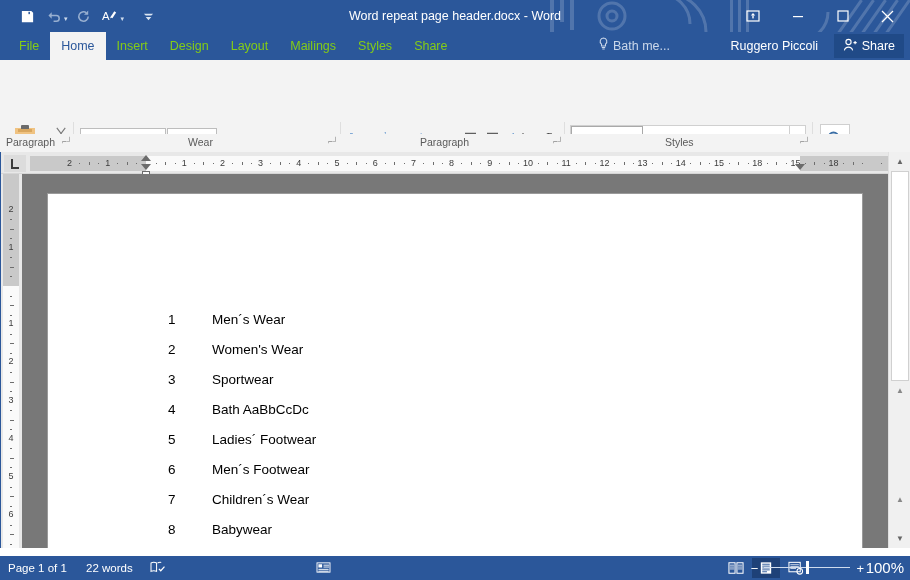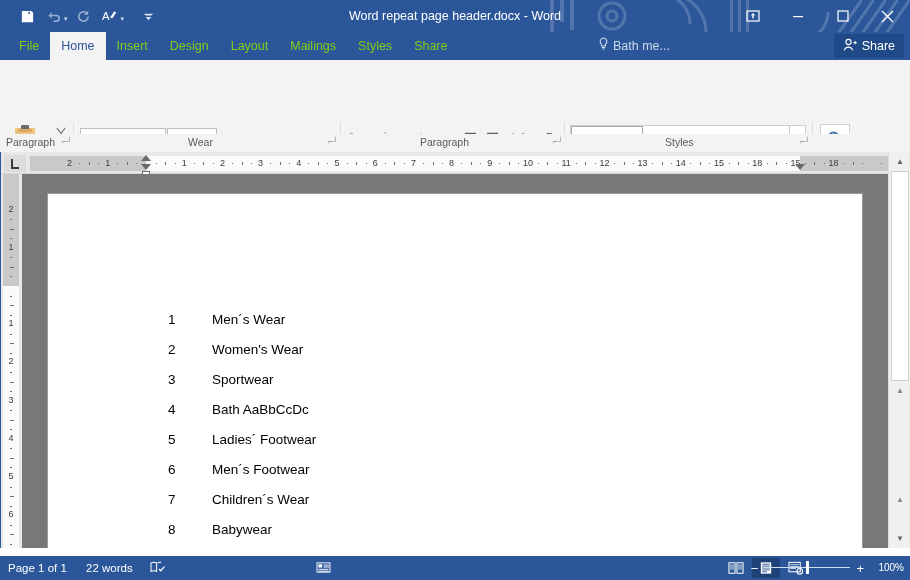--- a/index.html
+++ b/index.html
@@ -177,21 +177,21 @@
   .st-item { position:absolute; top:0; height:24px; line-height:24px; white-space:nowrap; }
   .view-btns { position:absolute; right:100px; top:2px; height:20px; display:flex; gap:2px; }
   .vb { width:28px; height:20px; display:flex; align-items:center; justify-content:center;
         font-size:13px; color:#fff; }
   .vb.on { background:#1e4178; }
   .zoomwrap { position:absolute; right:46px; top:0; height:24px; display:flex;
               align-items:center; gap:6px; }
   .zslider { position:relative; width:86px; height:24px; }
   .ztrack { position:absolute; left:0; top:11px; width:86px; height:1px; background:#cfdcee; }
   .zthumb { position:absolute; left:42px; top:5px; width:3px; height:13px; background:#fff; }
-  .zpct { position:absolute; right:6px; top:0; height:24px; line-height:24px; font-size:10px; }
+  .zpct { position:absolute; right:6px; top:0; height:24px; line-height:24px; font-size:15px; }
   .zbtn { font-size:13px; color:#fff; }
   .leftedge { position:absolute; left:0; top:152px; width:1px; height:396px; background:#2b579a; }
 </style>
 </head>
 <body>
 
 <div class="app">
 
   <div class="titlebar">
     <svg class="tb-deco" viewBox="0 0 360 32">
@@ -297,20 +297,21 @@
     <div class="tellme">
       <span class="bulb">
         <svg width="11" height="13" viewBox="0 0 11 13">
             <path fill="none" stroke="#cbd8ea" stroke-width="1.1" d="M5.5 1a3.4 3.4 0 0 1 2 6.1V9h-4V7.1A3.4 3.4 0 0 1 5.5 1z"></path>
             <path stroke="#cbd8ea" stroke-width="1.1" d="M3.8 10.5h3.4M4.3 12h2.4"></path>
           </svg>
       </span>
       <span>Bath me...</span>
     </div>
 
+    <div class="userName">Ruggero Piccoli</div>
 
     <div class="shareBtn">
       <span>
         <svg width="14" height="14" viewBox="0 0 14 14">
             <circle cx="5.5" cy="4" r="2.6" fill="none" stroke="#fff" stroke-width="1.1"></circle>
             <path fill="none" stroke="#fff" stroke-width="1.1" d="M1.4 12.4a4.2 4.2 0 0 1 8.2 0"></path>
             <path stroke="#fff" stroke-width="1.1" d="M10.5 4.6h3.2M12.1 3v3.2"></path>
           </svg>
       </span>
       <span>Share</span>

